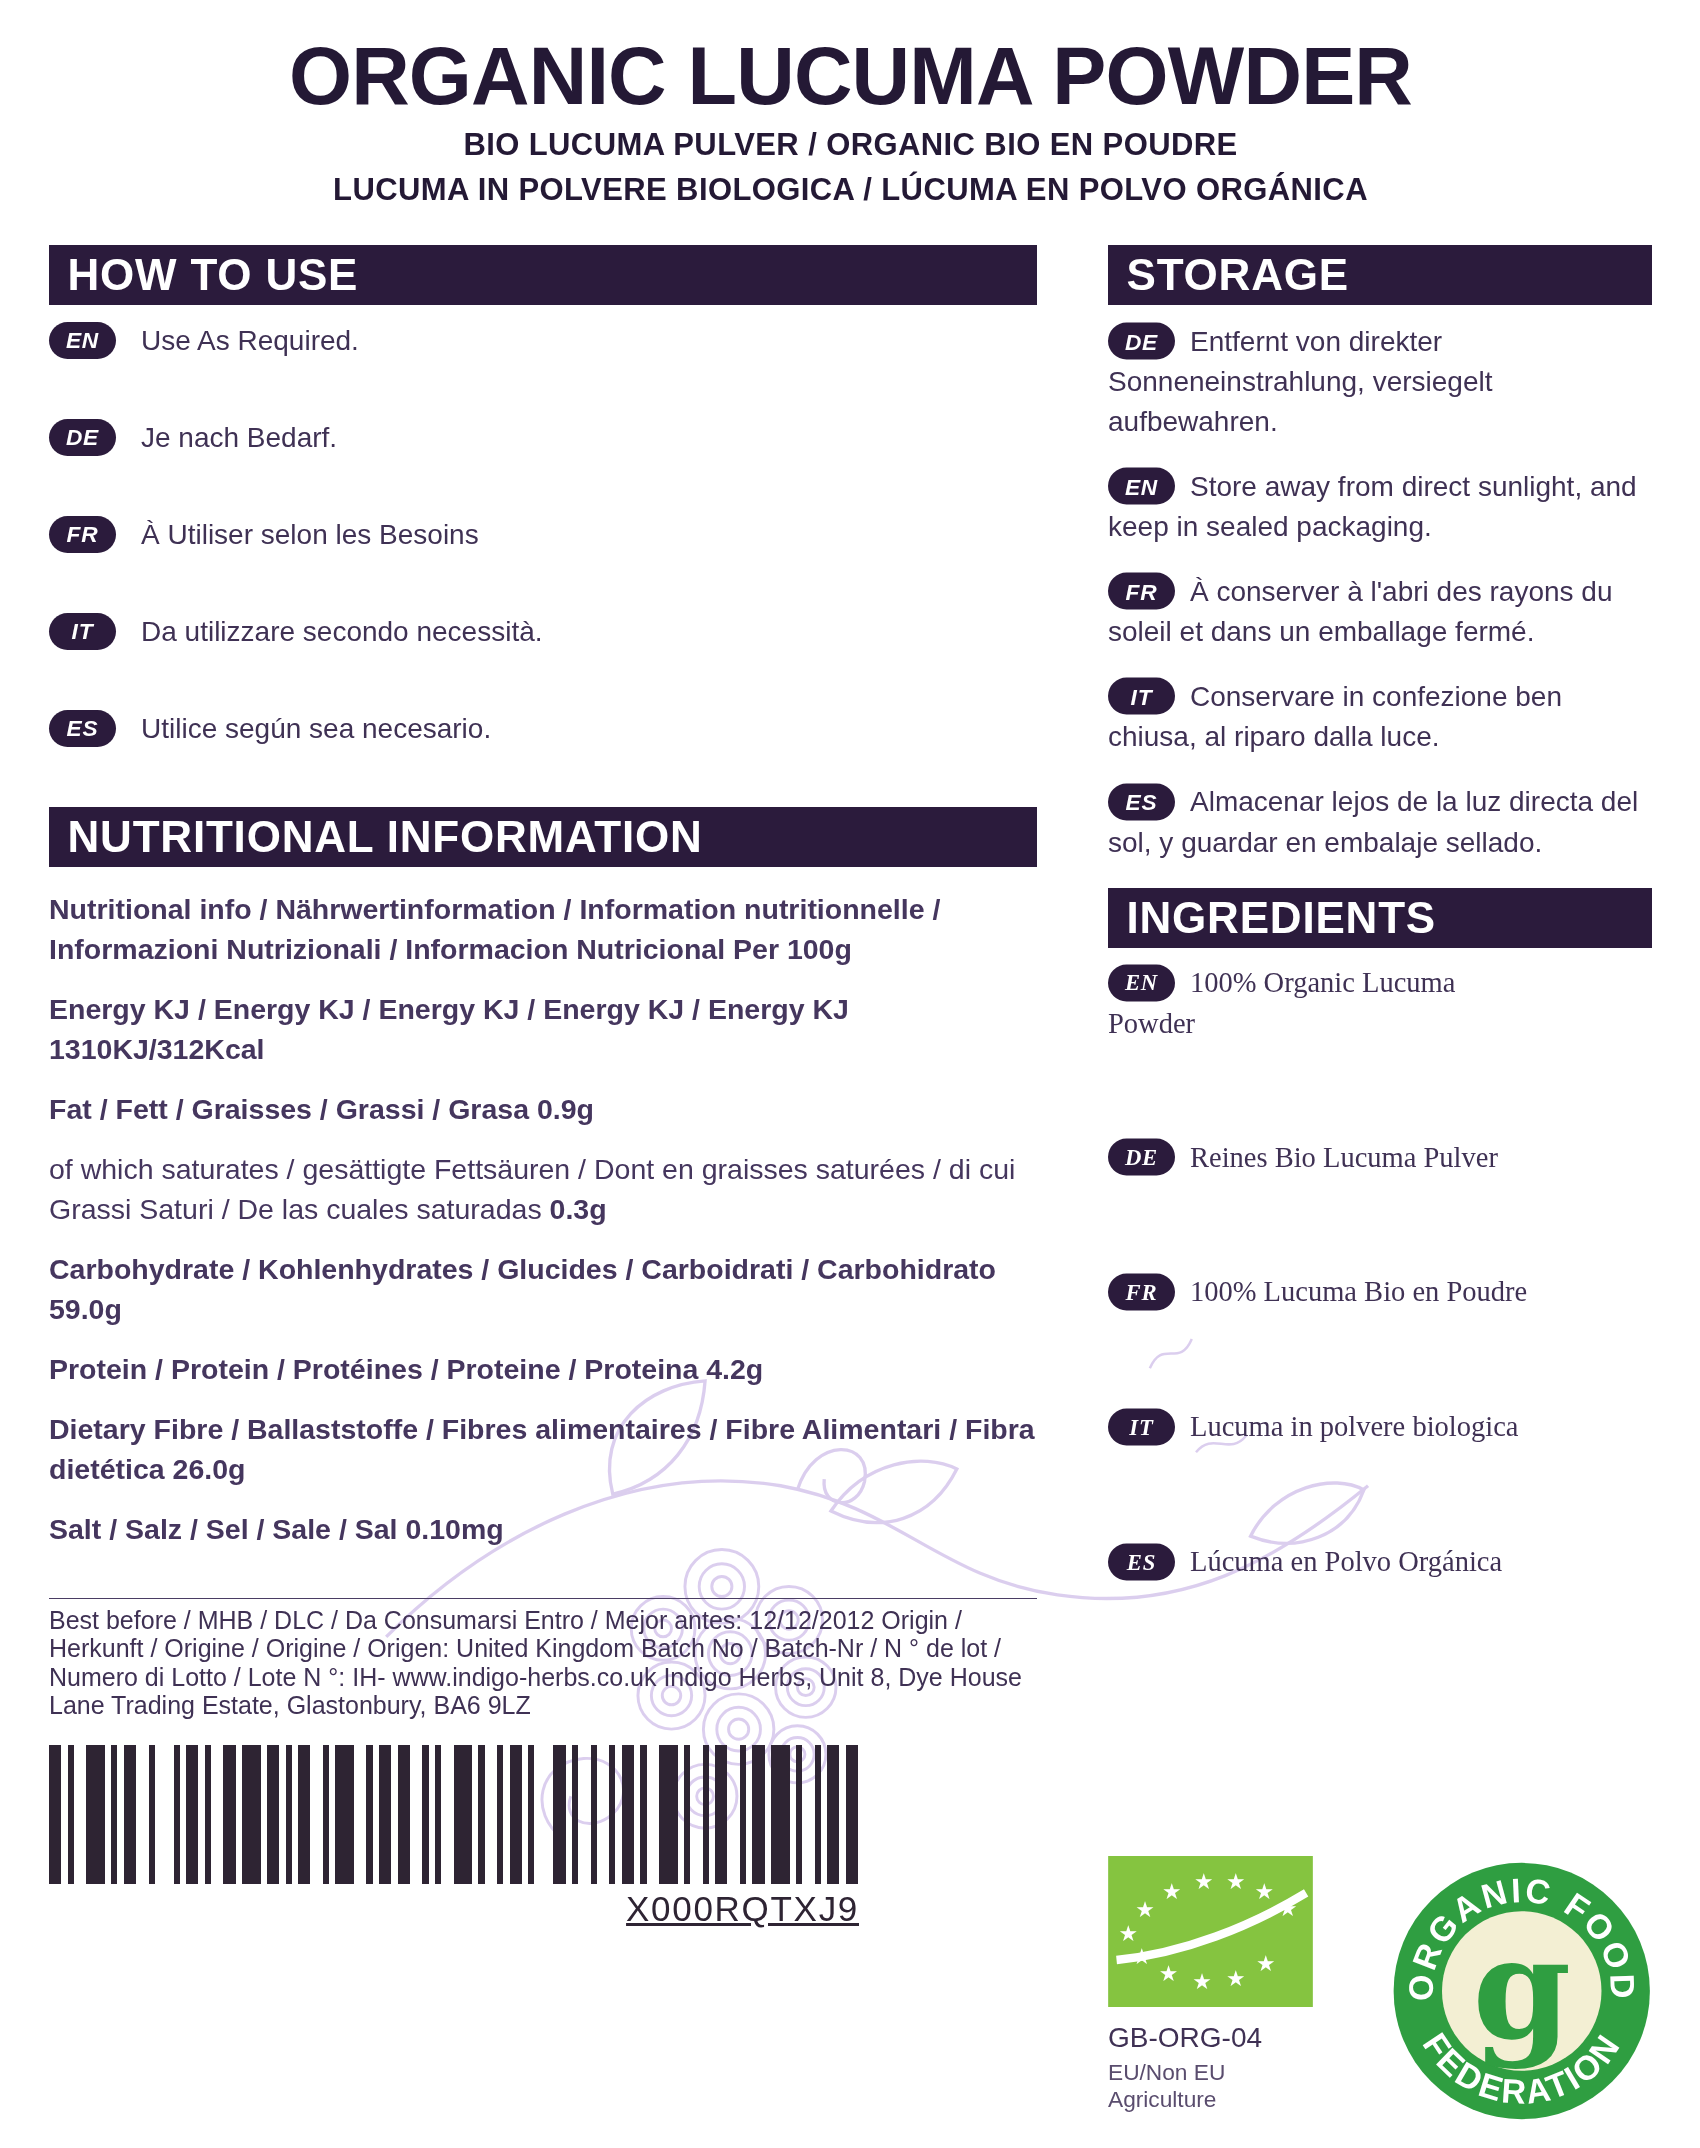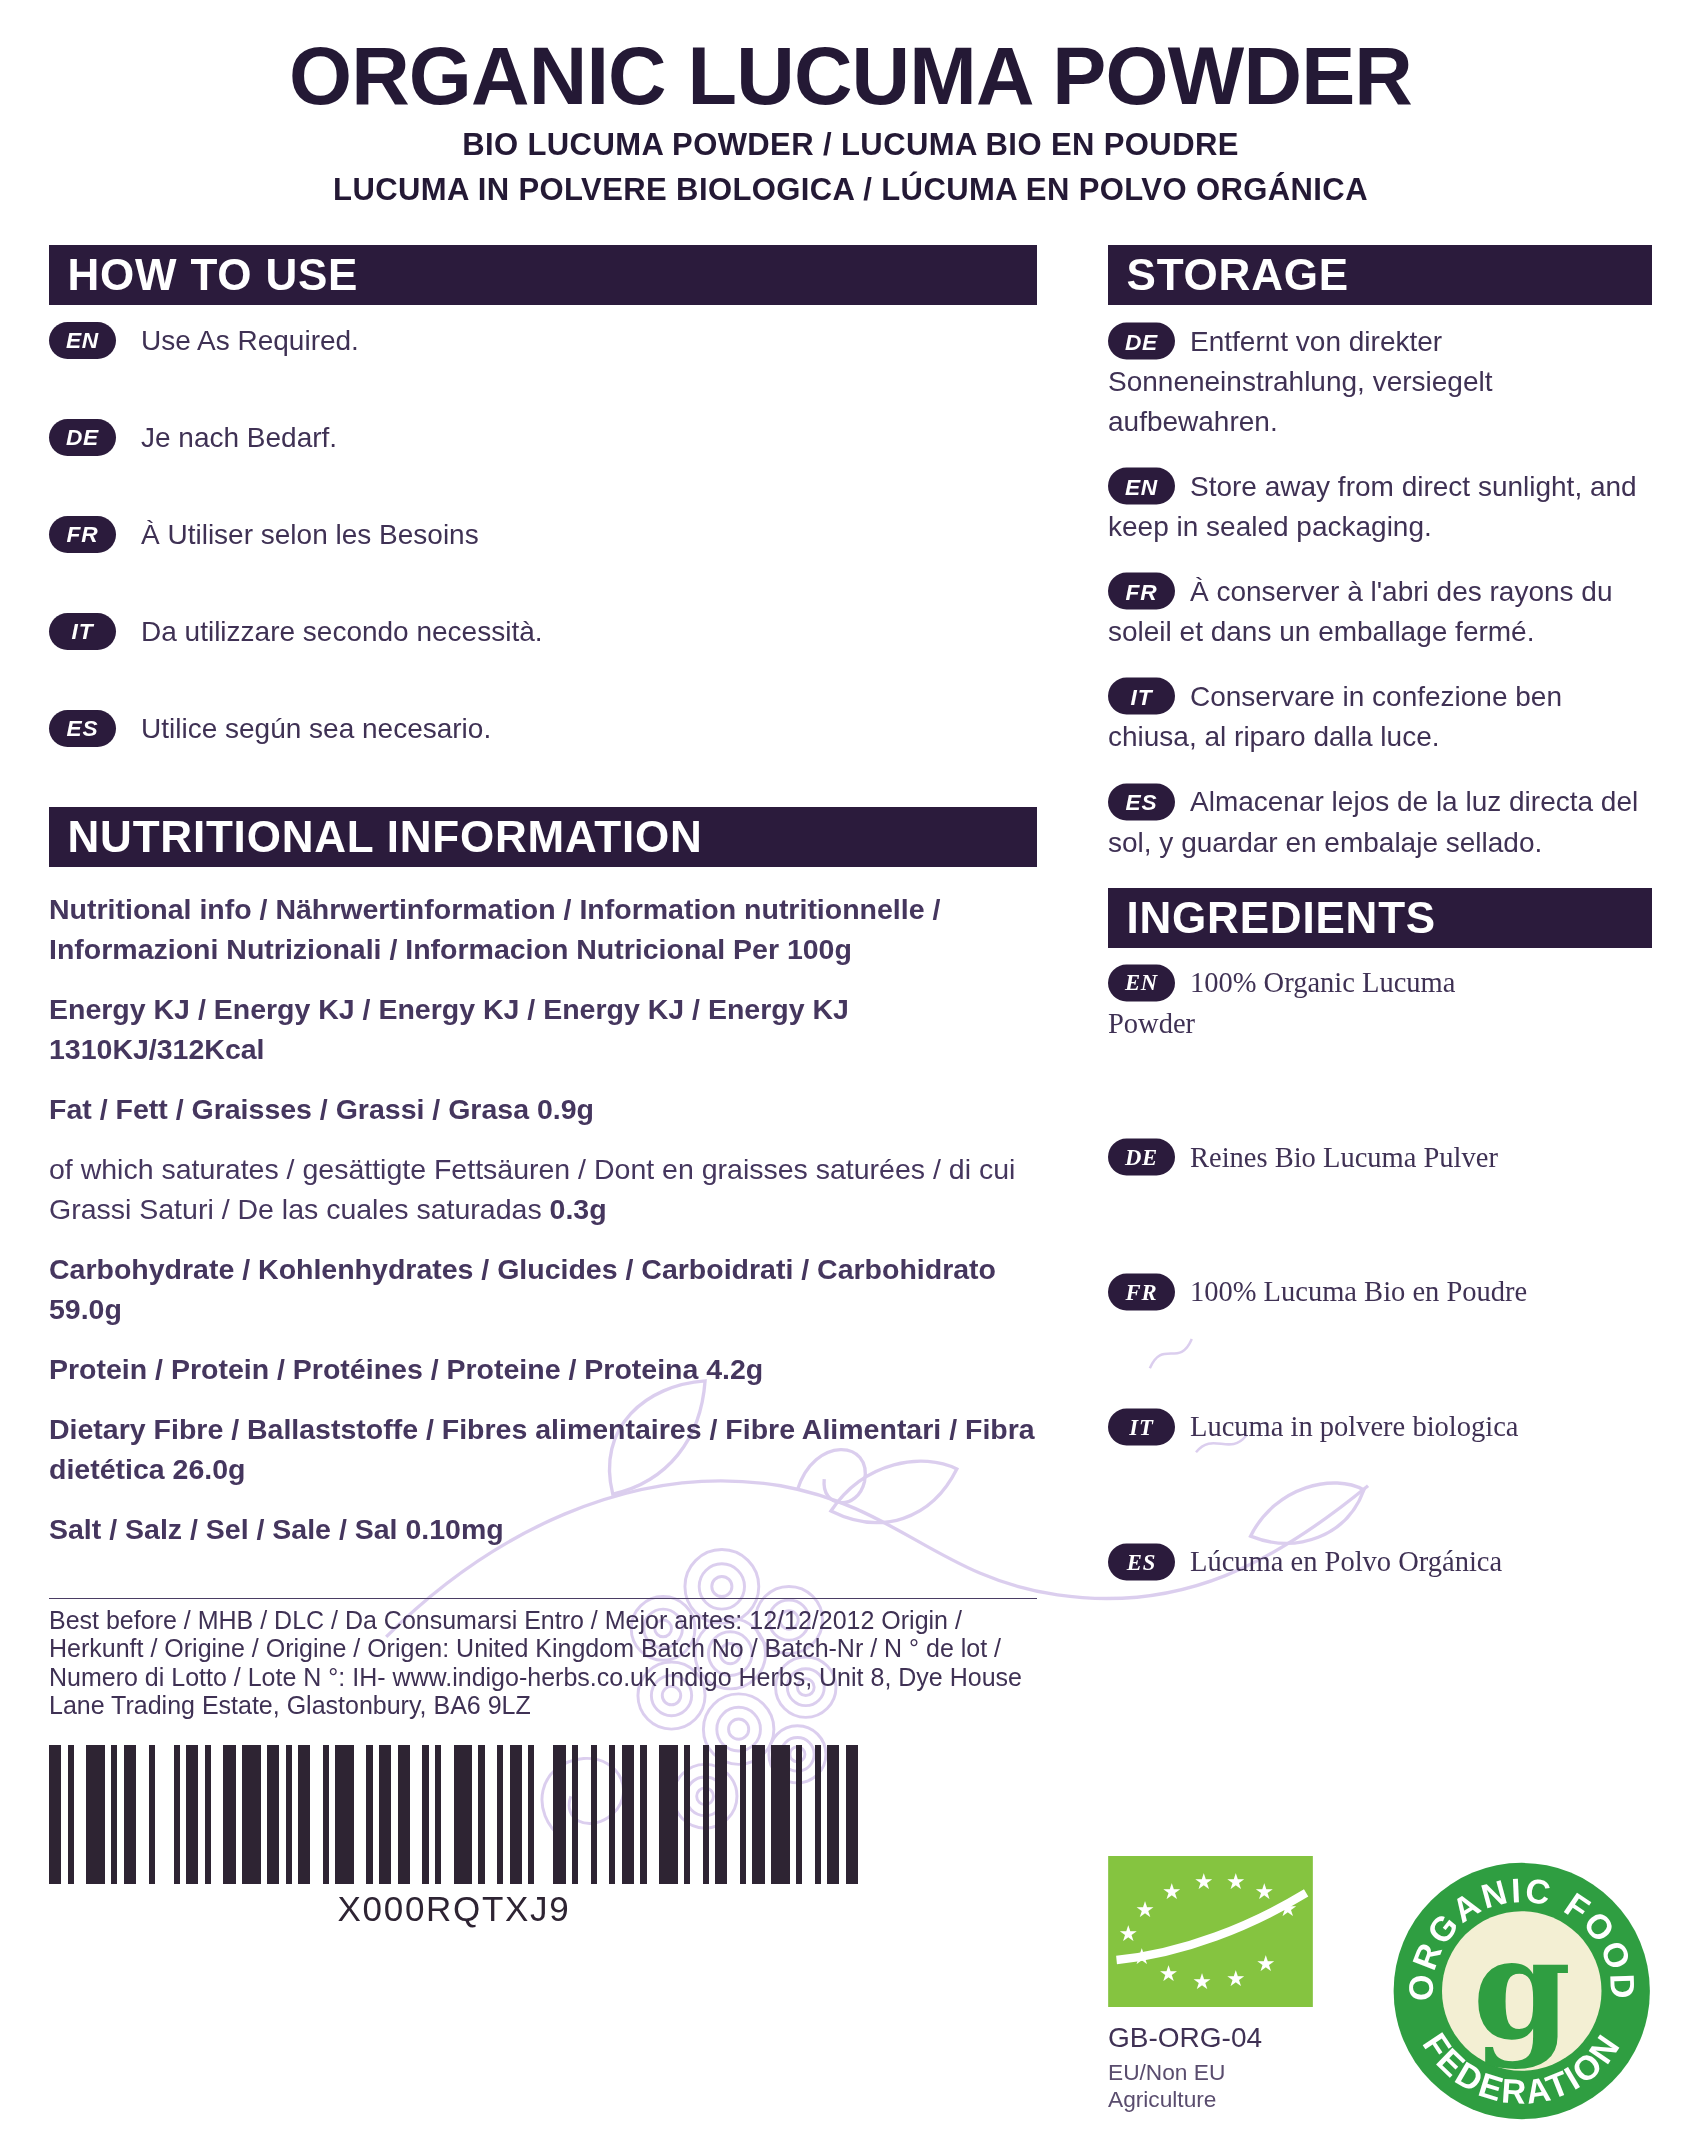--- a/index.html
+++ b/index.html
@@ -29,21 +29,21 @@
   .nut-bar{margin-top:0px;}
   .nintro{font-size:28.5px;line-height:40px;font-weight:bold;color:#45365e;margin:22px 0 0;}
   .nrow{font-size:28.5px;line-height:40px;color:#45365e;margin:20px 0 0;}
   .nrow .lbl{font-weight:bold;}
   .nrow.light .lbl{font-weight:normal;}
   .nrow .val{font-weight:bold;}
   
   .finfo{border-top:1.7px solid #4a3d63;margin-top:49px;padding-top:6.7px;
          font-size:25px;line-height:28.5px;color:#3f3154;}
   .barcode{display:flex;width:810px;height:139px;margin-top:6.7px;}
-  .bartext{width:810px;text-align:center;font-size:35px;letter-spacing:1.7px;color:#2e2433;margin-top:5px;}
+  .bartext{width:810px;text-align:right;font-size:35px;letter-spacing:1.7px;color:#2e2433;margin-top:5px;text-decoration:underline;}
   
   .sp{font-size:28px;line-height:40px;color:#3f3154;margin:0 0 25px;}
   .sp .pill,.ing .pill{margin-right:15px;vertical-align:middle;transform:translateY(-2.5px);}
   .slist{margin-top:17px;}
   .ilist{margin-top:15px;}
   .ing{font-size:28.5px;line-height:40px;color:#3f3154;margin:0 0 94px;font-family:Liberation Serif, serif;}
   .w-narrow{max-width:436px;}
   
   .logos{position:absolute;left:1108px;top:1856px;width:544px;display:flex;gap:59px;z-index:2;align-items:flex-start;}
   .eu-cap{font-size:28px;color:#3f3154;margin-top:11.7px;}
@@ -91,21 +91,21 @@
         <circle cx="410" cy="640" r="23"></circle>
         <circle cx="410" cy="640" r="10"></circle>
     </g>
     <path d="M 240,690 C 200,660 210,600 265,595 C 310,592 330,640 295,665 C 270,682 240,668 250,640" stroke-width="3.5"></path>
     <path d="M 940,130 C 955,95 975,130 990,95" stroke-width="3"></path>
     <path d="M 995,230 C 1015,205 1035,235 1055,210" stroke-width="3"></path>
   </svg>
 
   <div class="titleblock">
     <h1 class="title">ORGANIC LUCUMA POWDER</h1>
-    <div class="sub">BIO LUCUMA POWDER / LUCUMA BIO EN POUDRE</div>
+    <div class="sub">BIO LUCUMA PULVER / ORGANIC BIO EN POUDRE</div>
     <div class="sub">LUCUMA IN POLVERE BIOLOGICA / LÚCUMA EN POLVO ORGÁNICA</div>
   </div>
 
   <div class="col col-left">
 
     <div class="bar">HOW TO USE</div>
 
     <div class="hlist">
       <div class="hrow">
         <span class="pill">EN</span>

